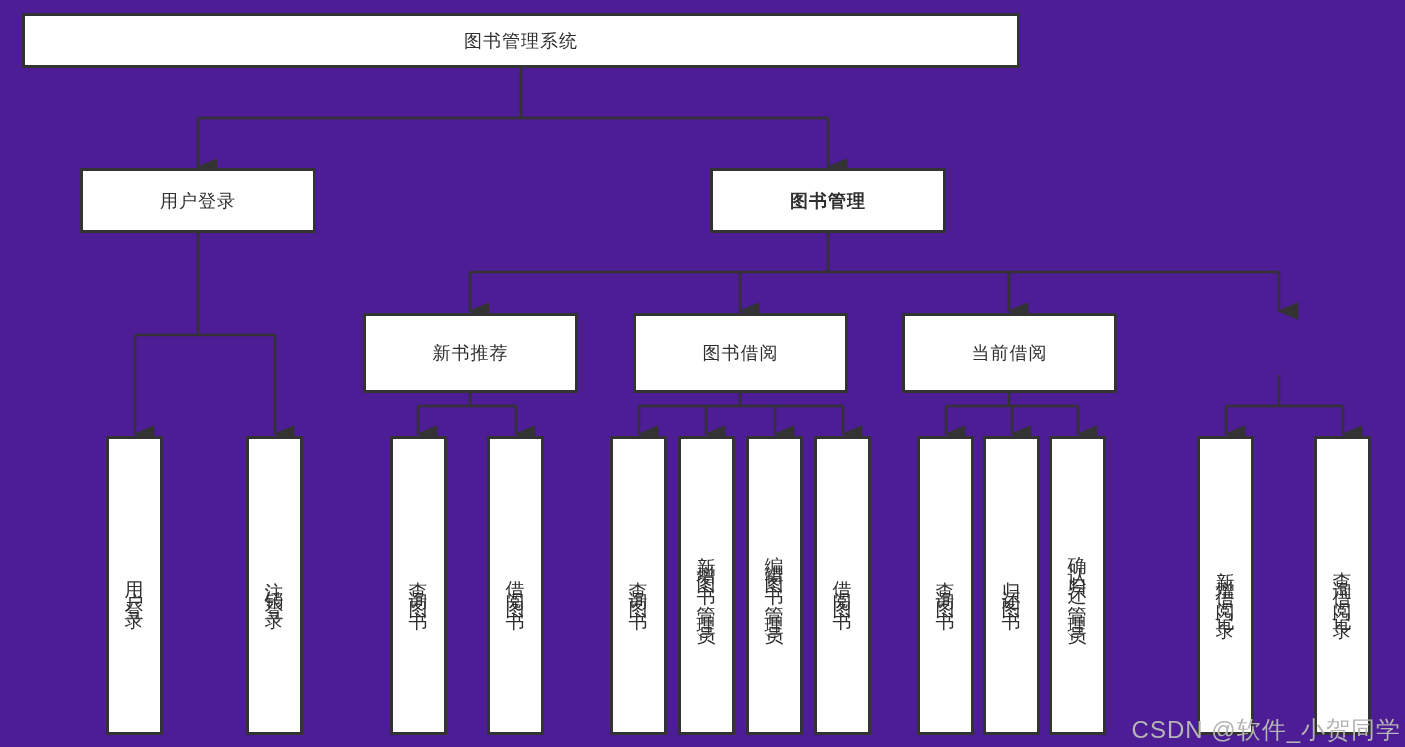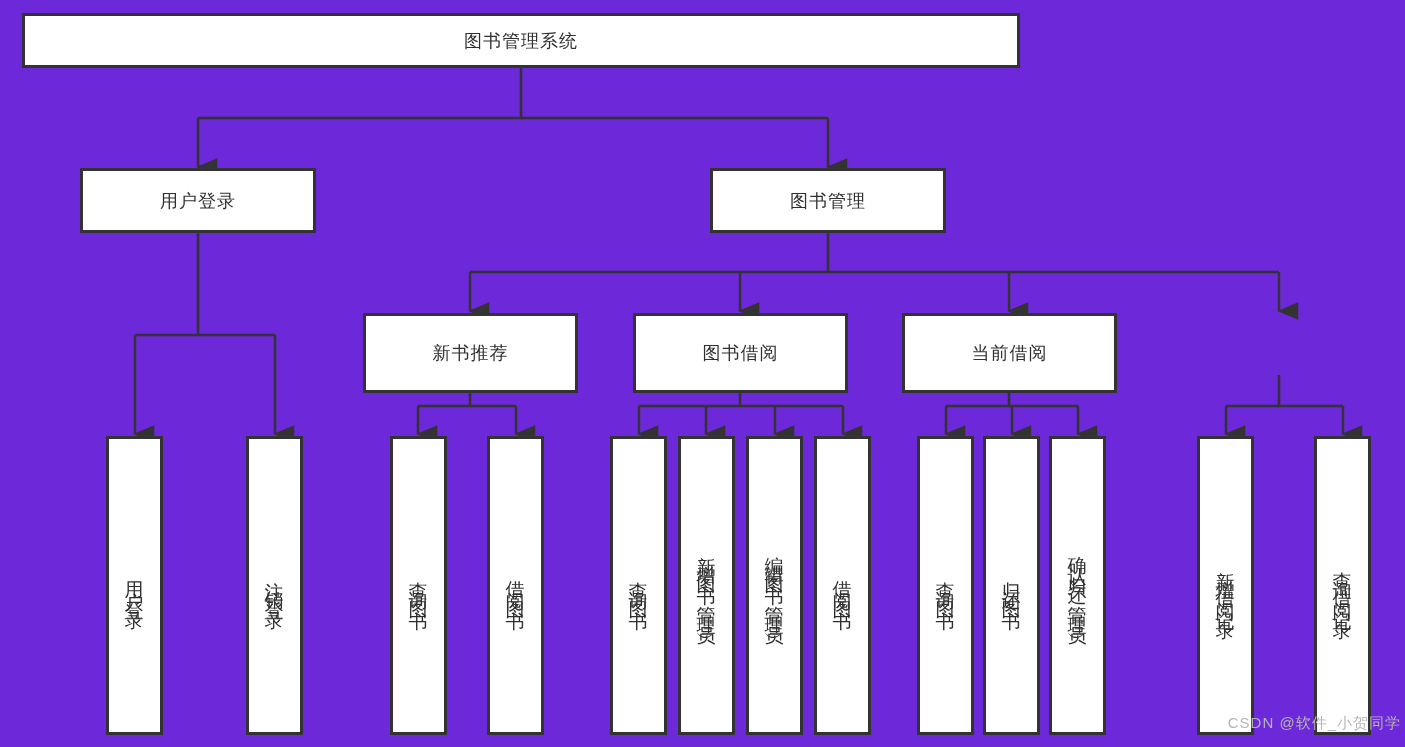--- a/index.html
+++ b/index.html
@@ -1,20 +1,20 @@
 <!DOCTYPE html>
 <html><head>
 <meta charset="utf-8">
 <style>
   html, body { margin: 0; padding: 0; background: #ffffff; }
   .canvas {
     position: relative;
     width: 1405px;
     height: 747px;
-    background: #6d28d9;
+    background: #4c1d95;
     font-family: "Liberation Sans", "DejaVu Sans", sans-serif;
     color: #2f2f2f;
     overflow: hidden;
   }
   .node {
     position: absolute;
     box-sizing: border-box;
     border: 3px solid #333333;
     background: #ffffff;
     display: flex;
@@ -26,33 +26,33 @@
   .node.v span {
     writing-mode: vertical-rl;
     text-orientation: upright;
     font-size: 19px;
     letter-spacing: 10px;
     line-height: 1;
     white-space: nowrap;
   }
   .root  { left: 22px;  top: 13px;  width: 998px; height: 55px; }
   .l2a   { left: 80px;  top: 168px; width: 236px; height: 65px; }
-  .l2b   { left: 710px; top: 168px; width: 236px; height: 65px; }
+  .l2b   { left: 710px; top: 168px; width: 236px; height: 65px; font-weight: bold; }
   .l3    { top: 313px; width: 215px; height: 80px; }
   .l3a   { left: 363px; }
   .l3b   { left: 633px; }
   .l3c   { left: 902px; }
   .l3d   { left: 1172px; }
   .leaf  { top: 436px; width: 57px; height: 299px; }
   .wires { position: absolute; left: 0; top: 0; width: 1405px; height: 747px; }
   .watermark {
     position: absolute;
     right: 4px;
     top: 714px;
-    font-size: 15px;
+    font-size: 24px;
     color: #b5b5b5;
     letter-spacing: 1px;
     white-space: nowrap;
   }
 </style>
 </head>
 <body>
 
 <div class="canvas">
 

